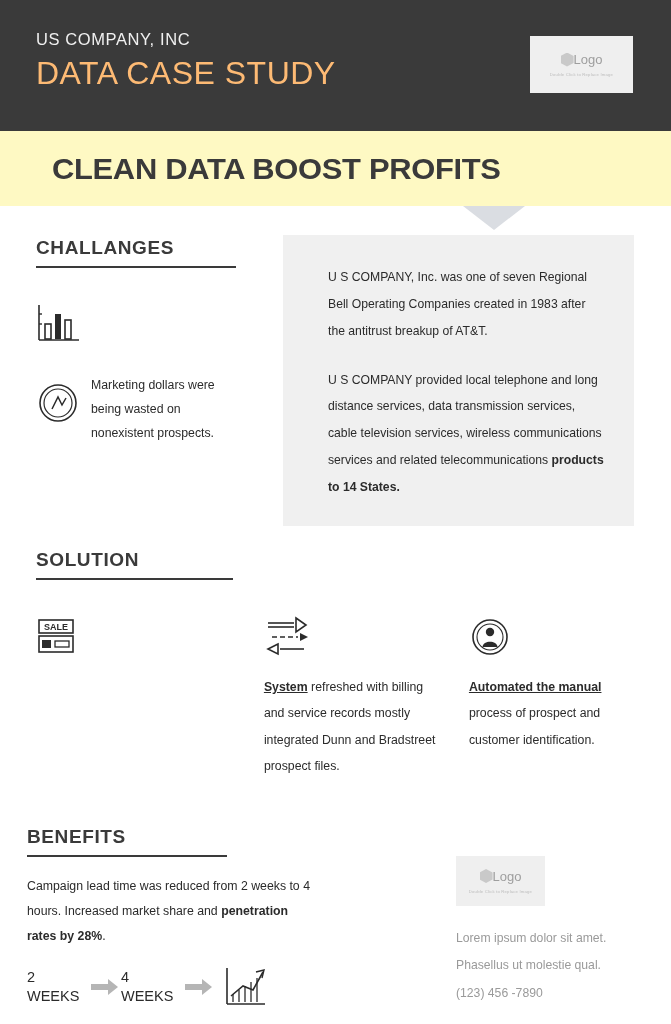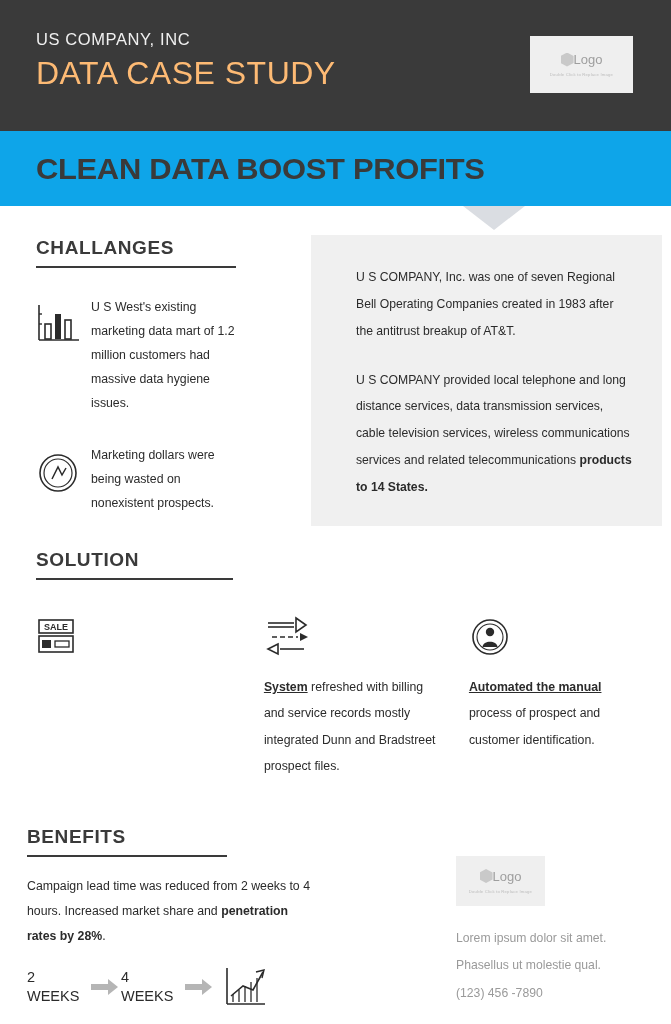--- a/index.html
+++ b/index.html
@@ -72,24 +72,24 @@
     font-size: 4.2px;
     color: #bdbdbd;
     margin-top: 5px;
     letter-spacing: 0.2px;
   }
 
   
   .banner {
     position: relative;
     height: 75px;
-    background: #0ea5e9;
-    display: flex;
-    align-items: center;
-    padding-left: 36px;
+    background: #fef9c3;
+    display: flex;
+    align-items: center;
+    padding-left: 52px;
     box-sizing: border-box;
   }
   .banner h1 {
     margin: 0;
     font-size: 30px;
     font-weight: 700;
     letter-spacing: -0.3px;
     color: #3a3a3a;
     transform: scaleX(1.03);
     transform-origin: left center;
@@ -142,21 +142,20 @@
 
   
   .descbox {
     position: absolute;
     left: 283px;
     top: 235px;
     width: 351px;
     background: #f0f0f0;
     box-sizing: border-box;
     padding: 29px 30px 25px 45px;
-    margin-left: 28px;
   }
   .descbox p {
     margin: 0;
     font-size: 12.2px;
     line-height: 2.2;
     color: #2b2b2b;
   }
   .descbox p + p {
     margin-top: 22px;
   }
@@ -305,21 +304,20 @@
         <svg width="46" height="44" viewBox="0 0 46 44">
           <line x1="3" y1="3" x2="3" y2="38" stroke="#2b2b2b" stroke-width="1.6"></line>
           <line x1="3" y1="38" x2="43" y2="38" stroke="#2b2b2b" stroke-width="1.6"></line>
           <rect x="9" y="22" width="6" height="15" fill="none" stroke="#2b2b2b" stroke-width="1.6"></rect>
           <rect x="19" y="12" width="6" height="25" fill="#2b2b2b"></rect>
           <rect x="29" y="18" width="6" height="19" fill="none" stroke="#2b2b2b" stroke-width="1.6"></rect>
           <line x1="3" y1="12" x2="6" y2="12" stroke="#2b2b2b" stroke-width="1.4"></line>
           <line x1="3" y1="22" x2="6" y2="22" stroke="#2b2b2b" stroke-width="1.4"></line>
         </svg>
       </div>
-      <div class="chal-text">U S West's existing marketing data mart of 1.2 million customers had massive data hygiene issues.</div>
     </div>
 
     <div class="chal-item">
       <div class="chal-icon">
         <svg width="46" height="46" viewBox="0 0 46 46">
           <circle cx="22" cy="23" r="18" fill="none" stroke="#2b2b2b" stroke-width="1.6"></circle>
           <circle cx="22" cy="23" r="14" fill="none" stroke="#2b2b2b" stroke-width="1.2"></circle>
           <path d="M16 29 L22 17 L26 25 L30 18" fill="none" stroke="#2b2b2b" stroke-width="1.5"></path>
         </svg>
       </div>

